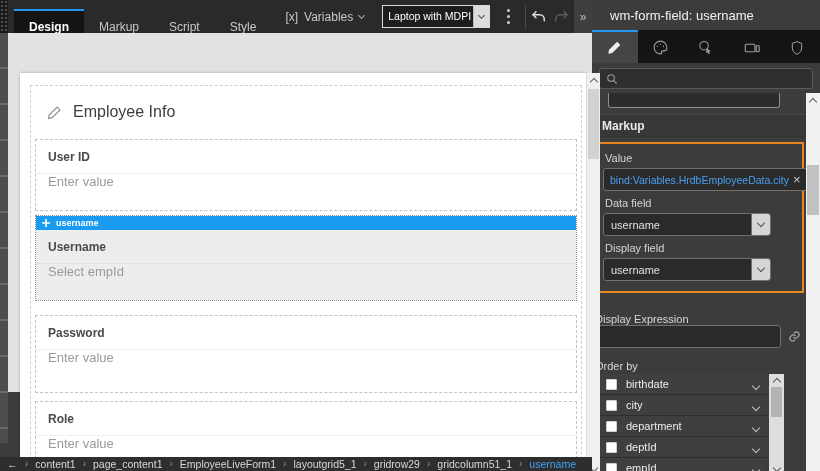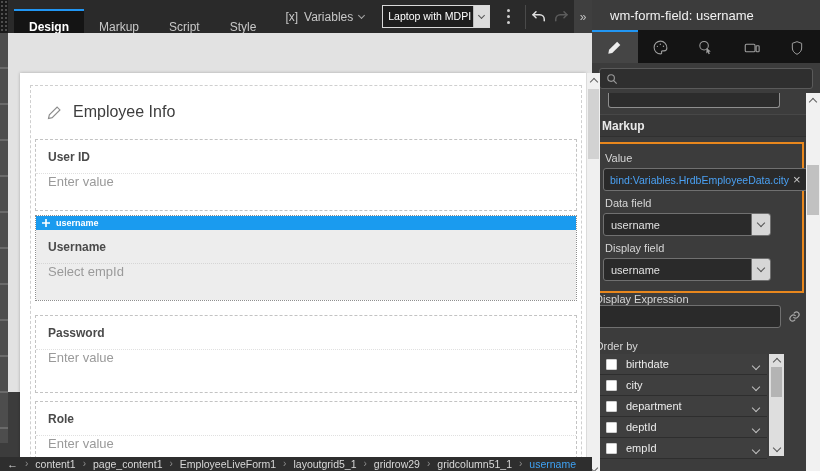--- a/index.html
+++ b/index.html
@@ -61,21 +61,21 @@
                   border-radius:3px; display:flex; align-items:center; padding:0 6px; gap:5px; }
   .panel-search input { flex:1; background:transparent; border:none; outline:none;
                         color:#cfcfcf; font-size:11.5px; font-family:inherit; }
   .panel-search input::placeholder { color:#969696; }
   .panel-scroll { position:absolute; left:0; top:93px; width:214px; height:378px; overflow:hidden; }
   .clipped-input { margin:0 26px 6px 16px; height:15px; background:#2c2c2c;
                    border:1px solid #8e8e8e; border-top:none; border-radius:0 0 3px 3px; }
   .section-hdr { height:23px; line-height:23px; background:#383838; border-top:1px solid #474747;
                  border-bottom:1px solid #303030; color:#e9e9e9; font-size:12px;
                  font-weight:bold; padding-left:10px; margin-top:6px; }
-  .orange-group { margin:5px 2px 0 3px; border:2px solid #e8871d; padding:2px 10px 10px 6px; }
+  .orange-group { margin:5px 2px 20px 3px; border:2px solid #e8871d; padding:2px 10px 10px 6px; }
   .fld-label { font-size:11px; color:#d6d6d6; margin:6px 0 4px 2px; }
   .fld-row { display:flex; align-items:center; gap:5px; }
   .txt-input { flex:1; height:23px; background:#2a2a2a; border:1px solid #707070;
                border-radius:3px; display:flex; align-items:center; padding:0 6px; }
   .bind-text { flex:1; font-size:10.5px; color:#4aa0f2; white-space:nowrap; overflow:hidden; }
   .clear-x { color:#c9c9c9; font-size:13px; line-height:1; cursor:pointer; margin-left:4px; }
   .link-slot { width:16px; display:flex; align-items:center; justify-content:center; }
   .wm-select { flex:1; height:23px; background:#2a2a2a; border:1px solid #707070;
                border-radius:3px; display:flex; align-items:stretch; cursor:pointer; }
   .wm-select .sel-text { flex:1; font-size:11px; color:#e0e0e0; display:flex;

